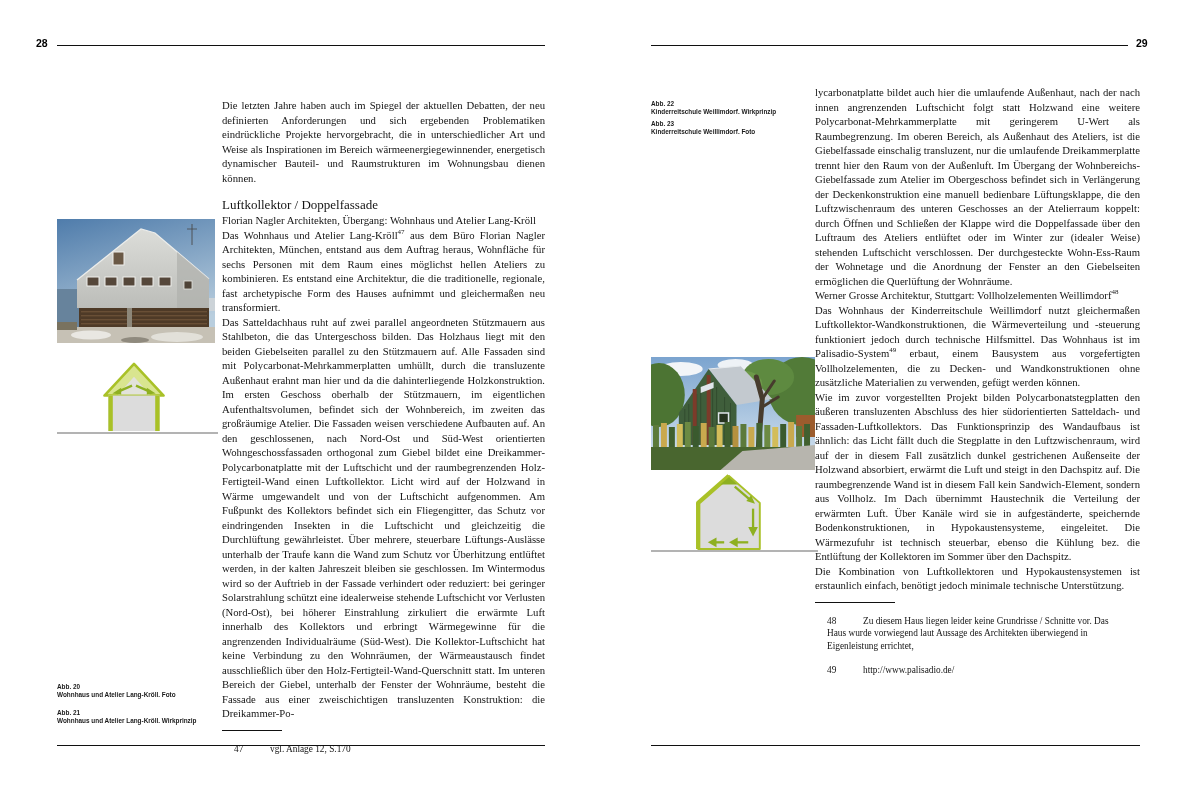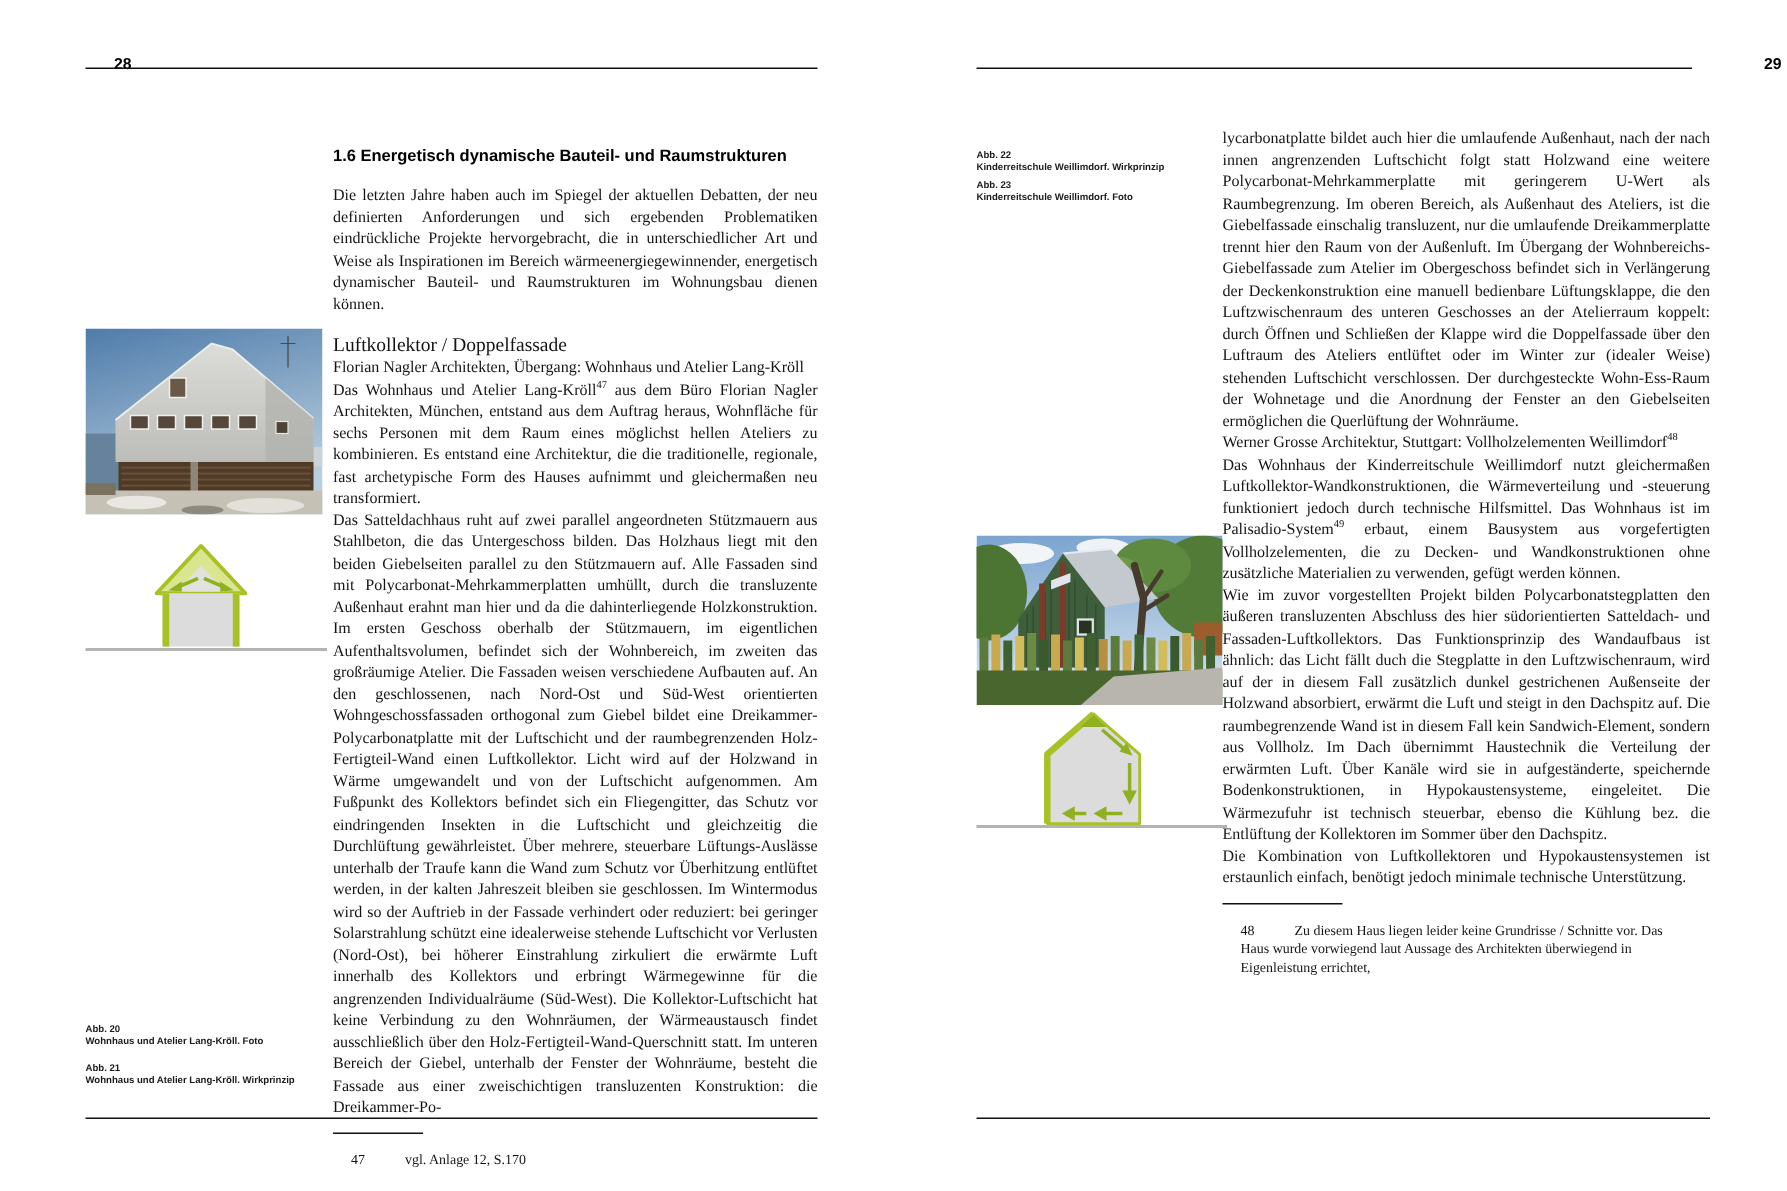--- a/index.html
+++ b/index.html
@@ -1,20 +1,20 @@
 <!DOCTYPE html>
 <html lang="de"><head>
 <meta charset="utf-8">
 <style>
   html,body{margin:0;padding:0;}
   body{width:1191px;height:794px;background:#ffffff;position:relative;overflow:hidden;
        font-family:"Liberation Serif", serif;color:#141414;}
   .rule{position:absolute;height:1.4px;background:#101010;}
   .pageno{position:absolute;font-family:"Liberation Sans",sans-serif;font-weight:bold;
-          font-size:10.5px;color:#000;margin-left:40px;}
+          font-size:10.5px;color:#000;}
   .textcol{position:absolute;}
   h2.section{font-family:"Liberation Sans",sans-serif;font-weight:bold;font-size:11px;
              color:#000;margin:0 0 13px 0;}
   h3.sub{font-family:"Liberation Serif",serif;font-weight:normal;font-size:13px;
          margin:12px 0 0 0;}
   .byline,.body{font-size:10.7px;line-height:14.5px;text-align:justify;margin:0;
                 hyphens:auto;-webkit-hyphens:auto;}
   .byline{text-align:left;}
   sup.fnref{font-size:7px;line-height:0;vertical-align:super;}
   .fnsep{width:60px;height:1px;background:#111;margin:9px 0 4px 0;}
@@ -108,21 +108,20 @@
     <div class="cap-label">Abb. 20</div>
     <div class="cap-text">Wohnhaus und Atelier Lang-Kröll. Foto</div>
   </div>
   <div class="caption" style="margin-top:10px;">
     <div class="cap-label">Abb. 21</div>
     <div class="cap-text">Wohnhaus und Atelier Lang-Kröll. Wirkprinzip</div>
   </div>
 </div>
 
 <div class="textcol" style="left:222px;top:98px;width:323px;">
-  <h2 class="section">1.6 Energetisch dynamische Bauteil- und Raumstrukturen</h2>
   <p class="body">Die letzten Jahre haben auch im Spiegel der aktuellen Debatten, der neu definierten Anforderungen und sich ergebenden Problematiken eindrückliche Projekte hervorgebracht, die in unterschiedlicher Art und Weise als Inspirationen im Bereich wärmeenergiegewinnender, energetisch dynamischer Bauteil- und Raumstrukturen im Wohnungsbau dienen können.</p>
   <h3 class="sub">Luftkollektor / Doppelfassade</h3>
   <div class="byline">Florian Nagler Architekten, Übergang: Wohnhaus und Atelier Lang-Kröll</div>
   <p class="body"><span>Das Wohnhaus und Atelier Lang-Kröll</span><sup class="fnref">47</sup><span> aus dem Büro Florian Nagler Architekten, München, entstand aus dem Auftrag heraus, Wohnfläche für sechs Personen mit dem Raum eines möglichst hellen Ateliers zu kombinieren. Es entstand eine Architektur, die die traditionelle, regionale, fast archetypische Form des Hauses aufnimmt und gleichermaßen neu transformiert.</span></p>
   <p class="body">Das Satteldachhaus ruht auf zwei parallel angeordneten Stützmauern aus Stahlbeton, die das Untergeschoss bilden. Das Holzhaus liegt mit den beiden Giebelseiten parallel zu den Stützmauern auf. Alle Fassaden sind mit Polycarbonat-Mehrkammerplatten umhüllt, durch die transluzente Außenhaut erahnt man hier und da die dahinterliegende Holzkonstruktion. Im ersten Geschoss oberhalb der Stützmauern, im eigentlichen Aufenthaltsvolumen, befindet sich der Wohnbereich, im zweiten das großräumige Atelier. Die Fassaden weisen verschiedene Aufbauten auf. An den geschlossenen, nach Nord-Ost und Süd-West orientierten Wohngeschossfassaden orthogonal zum Giebel bildet eine Dreikammer-Polycarbonatplatte mit der Luftschicht und der raumbegrenzenden Holz-Fertigteil-Wand einen Luftkollektor. Licht wird auf der Holzwand in Wärme umgewandelt und von der Luftschicht aufgenommen. Am Fußpunkt des Kollektors befindet sich ein Fliegengitter, das Schutz vor eindringenden Insekten in die Luftschicht und gleichzeitig die Durchlüftung gewährleistet. Über mehrere, steuerbare Lüftungs-Auslässe unterhalb der Traufe kann die Wand zum Schutz vor Überhitzung entlüftet werden, in der kalten Jahreszeit bleiben sie geschlossen. Im Wintermodus wird so der Auftrieb in der Fassade verhindert oder reduziert: bei geringer Solarstrahlung schützt eine idealerweise stehende Luftschicht vor Verlusten (Nord-Ost), bei höherer Einstrahlung zirkuliert die erwärmte Luft innerhalb des Kollektors und erbringt Wärmegewinne für die angrenzenden Individualräume (Süd-West). Die Kollektor-Luftschicht hat keine Verbindung zu den Wohnräumen, der Wärmeaustausch findet ausschließlich über den Holz-Fertigteil-Wand-Querschnitt statt. Im unteren Bereich der Giebel, unterhalb der Fenster der Wohnräume, besteht die Fassade aus einer zweischichtigen transluzenten Konstruktion: die Dreikammer-Po-</p>
   <div class="fnsep"></div>
   <p class="footnote"><span class="fnnum">47</span><span>vgl. Anlage 12, S.170</span></p>
 </div>
 
 <span class="pageno" style="left:1136px;top:37px;">29</span>
@@ -224,13 +223,14 @@
 <div class="groundline" style="left:651px;top:550px;width:167px;"></div>
 
 <div class="textcol" style="left:815px;top:85px;width:325px;">
   <p class="body">lycarbonatplatte bildet auch hier die umlaufende Außenhaut, nach der nach innen angrenzenden Luftschicht folgt statt Holzwand eine weitere Polycarbonat-Mehrkammerplatte mit geringerem U-Wert als Raumbegrenzung. Im oberen Bereich, als Außenhaut des Ateliers, ist die Giebelfassade einschalig transluzent, nur die umlaufende Dreikammerplatte trennt hier den Raum von der Außenluft. Im Übergang der Wohnbereichs-Giebelfassade zum Atelier im Obergeschoss befindet sich in Verlängerung der Deckenkonstruktion eine manuell bedienbare Lüftungsklappe, die den Luftzwischenraum des unteren Geschosses an der Atelierraum koppelt: durch Öffnen und Schließen der Klappe wird die Doppelfassade über den Luftraum des Ateliers entlüftet oder im Winter zur (idealer Weise) stehenden Luftschicht verschlossen. Der durchgesteckte Wohn-Ess-Raum der Wohnetage und die Anordnung der Fenster an den Giebelseiten ermöglichen die Querlüftung der Wohnräume.</p>
   <div class="byline"><span>Werner Grosse Architektur, Stuttgart: Vollholzelementen Weillimdorf</span><sup class="fnref">48</sup></div>
   <p class="body"><span>Das Wohnhaus der Kinderreitschule Weillimdorf nutzt gleichermaßen Luftkollektor-Wandkonstruktionen, die Wärmeverteilung und -steuerung funktioniert jedoch durch technische Hilfsmittel. Das Wohnhaus ist im Palisadio-System</span><sup class="fnref">49</sup><span> erbaut, einem Bausystem aus vorgefertigten Vollholzelementen, die zu Decken- und Wandkonstruktionen ohne zusätzliche Materialien zu verwenden, gefügt werden können.</span></p>
   <p class="body">Wie im zuvor vorgestellten Projekt bilden Polycarbonatstegplatten den äußeren transluzenten Abschluss des hier südorientierten Satteldach- und Fassaden-Luftkollektors. Das Funktionsprinzip des Wandaufbaus ist ähnlich: das Licht fällt duch die Stegplatte in den Luftzwischenraum, wird auf der in diesem Fall zusätzlich dunkel gestrichenen Außenseite der Holzwand absorbiert, erwärmt die Luft und steigt in den Dachspitz auf. Die raumbegrenzende Wand ist in diesem Fall kein Sandwich-Element, sondern aus Vollholz. Im Dach übernimmt Haustechnik die Verteilung der erwärmten Luft. Über Kanäle wird sie in aufgeständerte, speichernde Bodenkonstruktionen, in Hypokaustensysteme, eingeleitet. Die Wärmezufuhr ist technisch steuerbar, ebenso die Kühlung bez. die Entlüftung der Kollektoren im Sommer über den Dachspitz.</p>
   <p class="body">Die Kombination von Luftkollektoren und Hypokaustensystemen ist erstaunlich einfach, benötigt jedoch minimale technische Unterstützung.</p>
   <div class="fnsep wide"></div>
   <p class="footnote"><span class="fnnum">48</span><span>Zu diesem Haus liegen leider keine Grundrisse / Schnitte vor. Das Haus wurde vorwiegend laut Aussage des Architekten überwiegend in Eigenleistung errichtet,</span></p>
+  <p class="footnote"><span class="fnnum">49</span><span>http://www.palisadio.de/</span></p>
 </div>
 
 </body></html>

